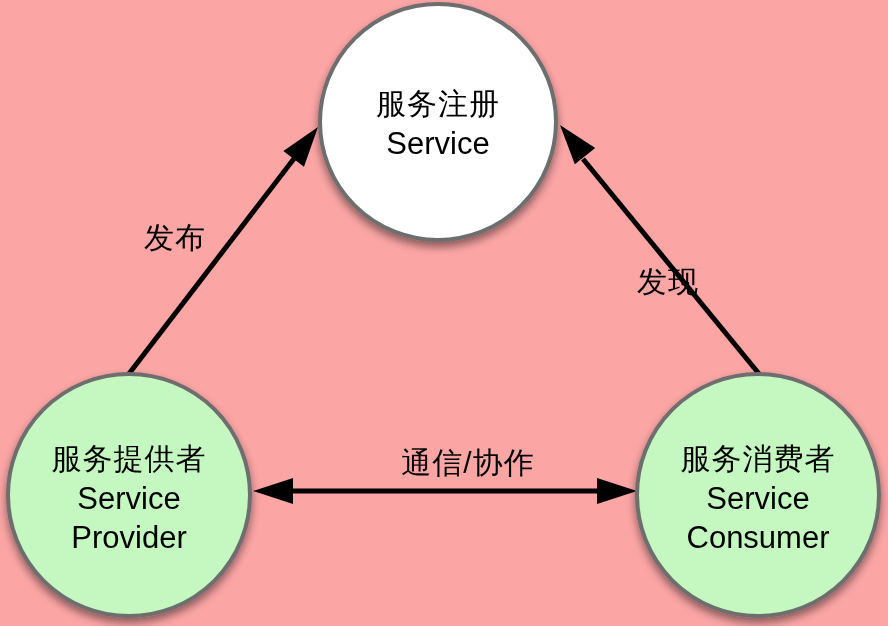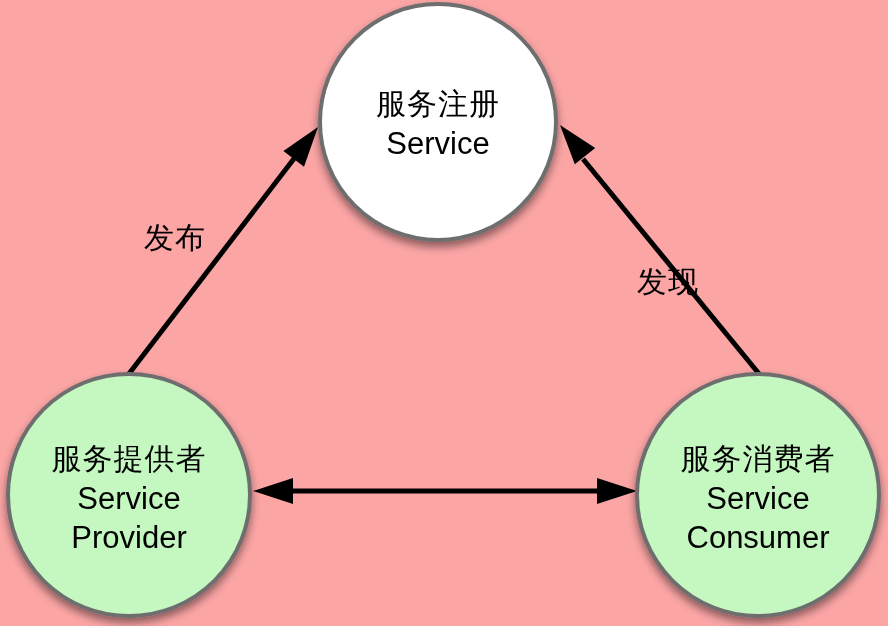--- a/index.html
+++ b/index.html
@@ -108,14 +108,15 @@
   <div class="node-label" style="left:758px; top:497px;">
     <div class="zh">服务消费者</div>
     <div class="en">Service</div>
     <div class="en">Consumer</div>
   </div>
 
   <div class="edge-label" style="left:175px; top:238px;">发布</div>
 
   <div class="edge-label" style="left:668px; top:240px;margin-top:42px;">发现</div>
 
+  <div class="edge-label" style="left:468px; top:463px;">通信/协作</div>
 
 </div>
 
 </body></html>

